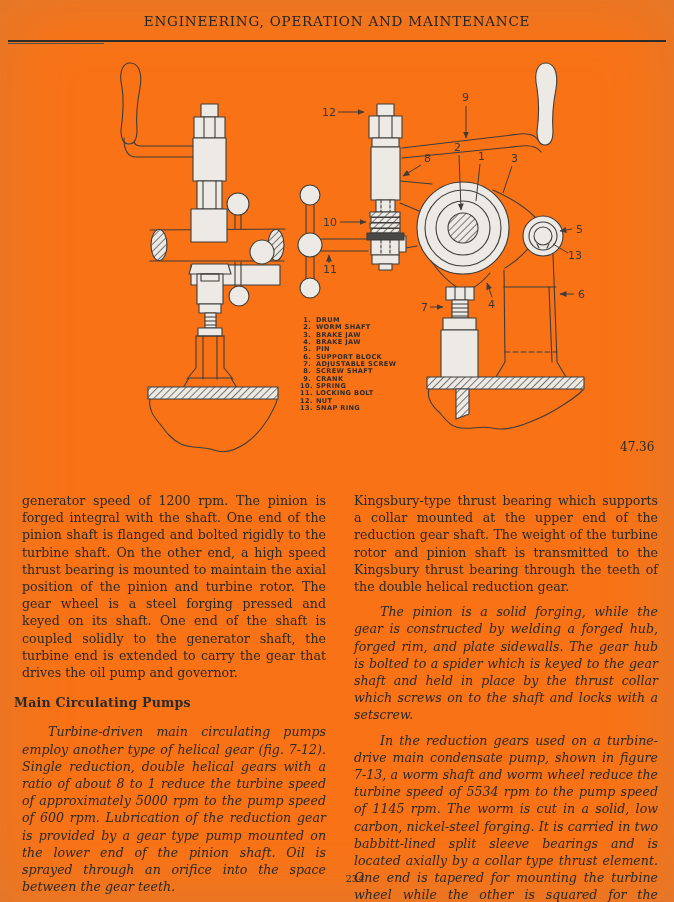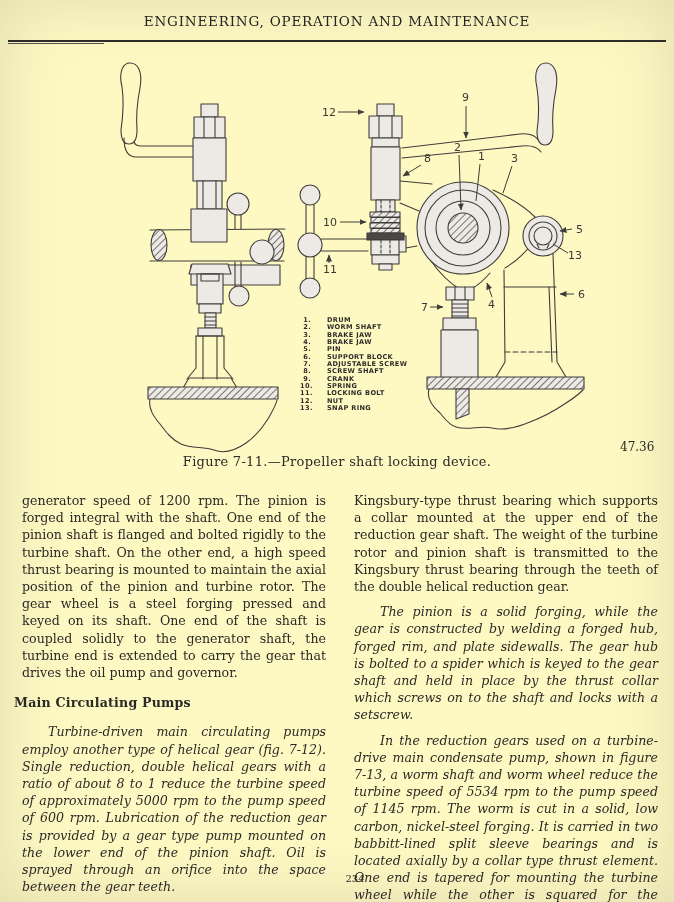--- a/index.html
+++ b/index.html
@@ -1,29 +1,29 @@
 <!DOCTYPE html>
 <html><head>
 <meta charset="utf-8">
 <style>
   html,body{margin:0;padding:0;}
   .page{position:relative;width:674px;height:902px;overflow:hidden;
-        background:#fef9c3;
+        background:#f97316;
         box-shadow:inset 0 0 70px rgba(150,140,120,.28);
         font-family:"DejaVu Serif",serif;color:#2b2926;}
   .hdr{position:absolute;top:13px;left:0;width:100%;text-align:center;
        font-size:13.5px;letter-spacing:.8px;color:#262421;}
   .rule-main{position:absolute;top:40px;left:8px;width:658px;height:2px;background:#2e2c29;}
   .rule-frag{position:absolute;top:43px;left:8px;width:96px;height:1px;background:#54514c;}
   .figwrap{position:absolute;top:55px;left:0;}
   .plist{position:absolute;left:300px;top:317px;font-family:"DejaVu Sans",sans-serif;
          font-weight:bold;font-size:6.6px;line-height:7.35px;letter-spacing:.35px;color:#2e2c29;}
   .prow{display:flex;}
   .pn{width:11px;text-align:right;}
-  .pname{margin-left:16px;white-space:nowrap;}
+  .pname{margin-left:5px;white-space:nowrap;}
   .fignum{position:absolute;top:440px;left:620px;width:40px;font-size:12px;color:#2b2926;}
   .caption{position:absolute;top:454px;left:0;width:100%;text-align:center;
            font-size:13px;letter-spacing:.3px;color:#2b2926;}
   .cols{position:absolute;top:484px;left:14px;width:652px;display:flex;gap:12px;
         font-size:12.6px;line-height:17.2px;}
   .col{width:320px;}
   .col p{margin:8px;text-align:justify;}
   .col p.ind{text-indent:26px;font-style:italic;}
   .sect{font-size:12.6px;font-weight:700;margin:13px 0 12px 0;letter-spacing:.2px;}
   .pageno{position:absolute;top:873px;left:0;width:100%;text-align:center;font-size:10px;padding-left:18px;}
@@ -264,21 +264,20 @@
         <span class="pn">12.</span>
         <span class="pname">NUT</span>
       </div>
     <div class="prow">
         <span class="pn">13.</span>
         <span class="pname">SNAP RING</span>
       </div>
   </div>
 
   <div class="fignum">47.36</div>
-  <div class="caption">Figure 7-11.—Propeller shaft locking device.</div>
 
   <div class="cols">
     <div class="col">
       <p>generator speed of 1200 rpm. The pinion is forged integral with the shaft. One end of the pinion shaft is flanged and bolted rigidly to the turbine shaft. On the other end, a high speed thrust bearing is mounted to maintain the axial position of the pinion and turbine rotor. The gear wheel is a steel forging pressed and keyed on its shaft. One end of the shaft is coupled solidly to the generator shaft, the turbine end is extended to carry the gear that drives the oil pump and governor.</p>
       <div class="sect">Main Circulating Pumps</div>
       <p class="ind">Turbine-driven main circulating pumps employ another type of helical gear (fig. 7-12). Single reduction, double helical gears with a ratio of about 8 to 1 reduce the turbine speed of approximately 5000 rpm to the pump speed of 600 rpm. Lubrication of the reduction gear is provided by a gear type pump mounted on the lower end of the pinion shaft. Oil is sprayed through an orifice into the space between the gear teeth.</p>
       <p class="ind">The weight of the combined rotating element of the pump and the driving unit is carried on a</p>
     </div>
     <div class="col">
       <p>Kingsbury-type thrust bearing which supports a collar mounted at the upper end of the reduction gear shaft. The weight of the turbine rotor and pinion shaft is transmitted to the Kingsbury thrust bearing through the teeth of the double helical reduction gear.</p>

